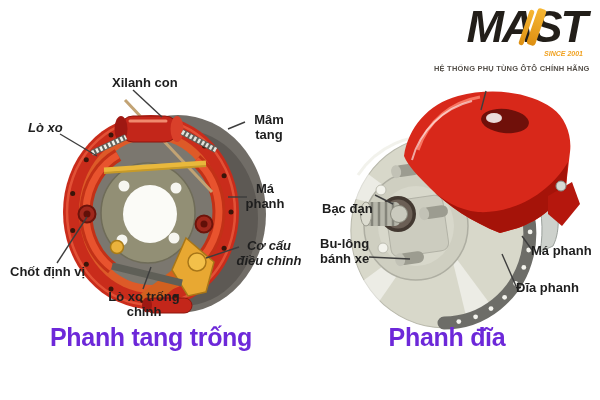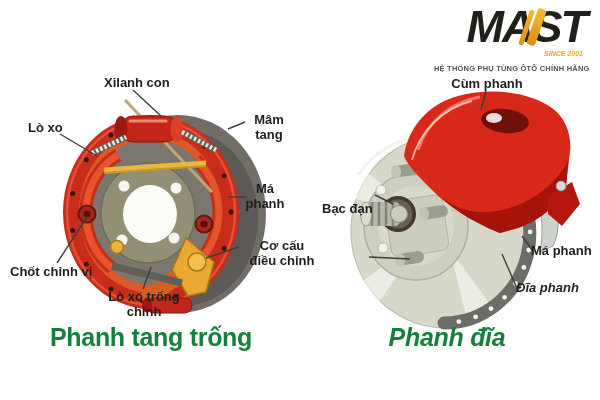--- a/index.html
+++ b/index.html
@@ -10,21 +10,21 @@
   svg{position:absolute;left:0;top:0;}
   
   .lbl{
     position:absolute;font:700 13px/1.15 "Liberation Sans",sans-serif;
     color:#1e1e1e;white-space:nowrap;
   }
   .lbl.wrap{white-space:normal;text-align:center;}
   .lbl.wrap-left{white-space:normal;text-align:left;}
   .title{
     position:absolute;font:700 25px/1.1 "Liberation Sans",sans-serif;
-    color:#15803d;text-align:center;letter-spacing:-0.3px;
+    color:#6d28d9;text-align:center;letter-spacing:-0.3px;
   }
   
   .logo{position:absolute;top:6px;right:14px;width:152px;text-align:right;}
   .brand{
     position:relative;display:inline-block;
     font:700 45px/0.95 "Liberation Sans",sans-serif;font-style:italic;
     letter-spacing:-2px;color:#221e19;
   }
   .stripe{position:absolute;border-radius:3px;
     background:linear-gradient(180deg,#f7b733 0%,#dd8f12 100%);
@@ -215,28 +215,28 @@
   <div class="logo">
     <div class="brand">
       <span>MAST</span>
       <div class="stripe s1"></div>
       <div class="stripe s2"></div>
     </div>
     <div class="since">SINCE 2001</div>
     <div class="tagline">HỆ THỐNG PHỤ TÙNG ÔTÔ CHÍNH HÃNG</div>
   </div>
 
-  <div class="lbl" style="left:104px;top:76px;">Xilanh con</div>
-  <div class="lbl" style="left:28px;top:121px;">Lò xo</div>
+  <div class="lbl" style="left:112px;top:76px;">Xilanh con</div>
+  <div class="lbl" style="left:28px;top:121px;font-style:italic;">Lò xo</div>
   <div class="lbl wrap" style="left:243px;top:113px;width:52px;">Mâm tang</div>
   <div class="lbl wrap" style="left:241px;top:182px;width:48px;">Má phanh</div>
-  <div class="lbl wrap" style="left:249px;top:239px;width:66px;">Cơ cấu điều chỉnh</div>
-  <div class="lbl" style="left:10px;top:265px;">Chốt chỉnh vị</div>
+  <div class="lbl wrap" style="left:236px;top:239px;width:66px;font-style:italic;">Cơ cấu điều chỉnh</div>
+  <div class="lbl" style="left:10px;top:265px;">Chốt định vị</div>
   <div class="lbl wrap" style="left:108px;top:290px;width:72px;">Lò xo trống chỉnh</div>
   <div class="title" style="left:46px;top:324px;width:210px;">Phanh tang trống</div>
 
-  <div class="lbl wrap" style="left:450px;top:77px;width:74px;">Cùm phanh</div>
   <div class="lbl" style="left:322px;top:202px;">Bạc đạn</div>
+  <div class="lbl wrap-left" style="left:320px;top:237px;width:60px;">Bu-lông bánh xe</div>
   <div class="lbl" style="left:531px;top:244px;">Má phanh</div>
-  <div class="lbl" style="left:516px;top:281px;font-style:italic;">Đĩa phanh</div>
-  <div class="title" style="left:372px;top:324px;width:150px;font-style:italic;">Phanh đĩa</div>
+  <div class="lbl" style="left:516px;top:281px;">Đĩa phanh</div>
+  <div class="title" style="left:372px;top:324px;width:150px;">Phanh đĩa</div>
 
 </div>
 
 </body></html>

